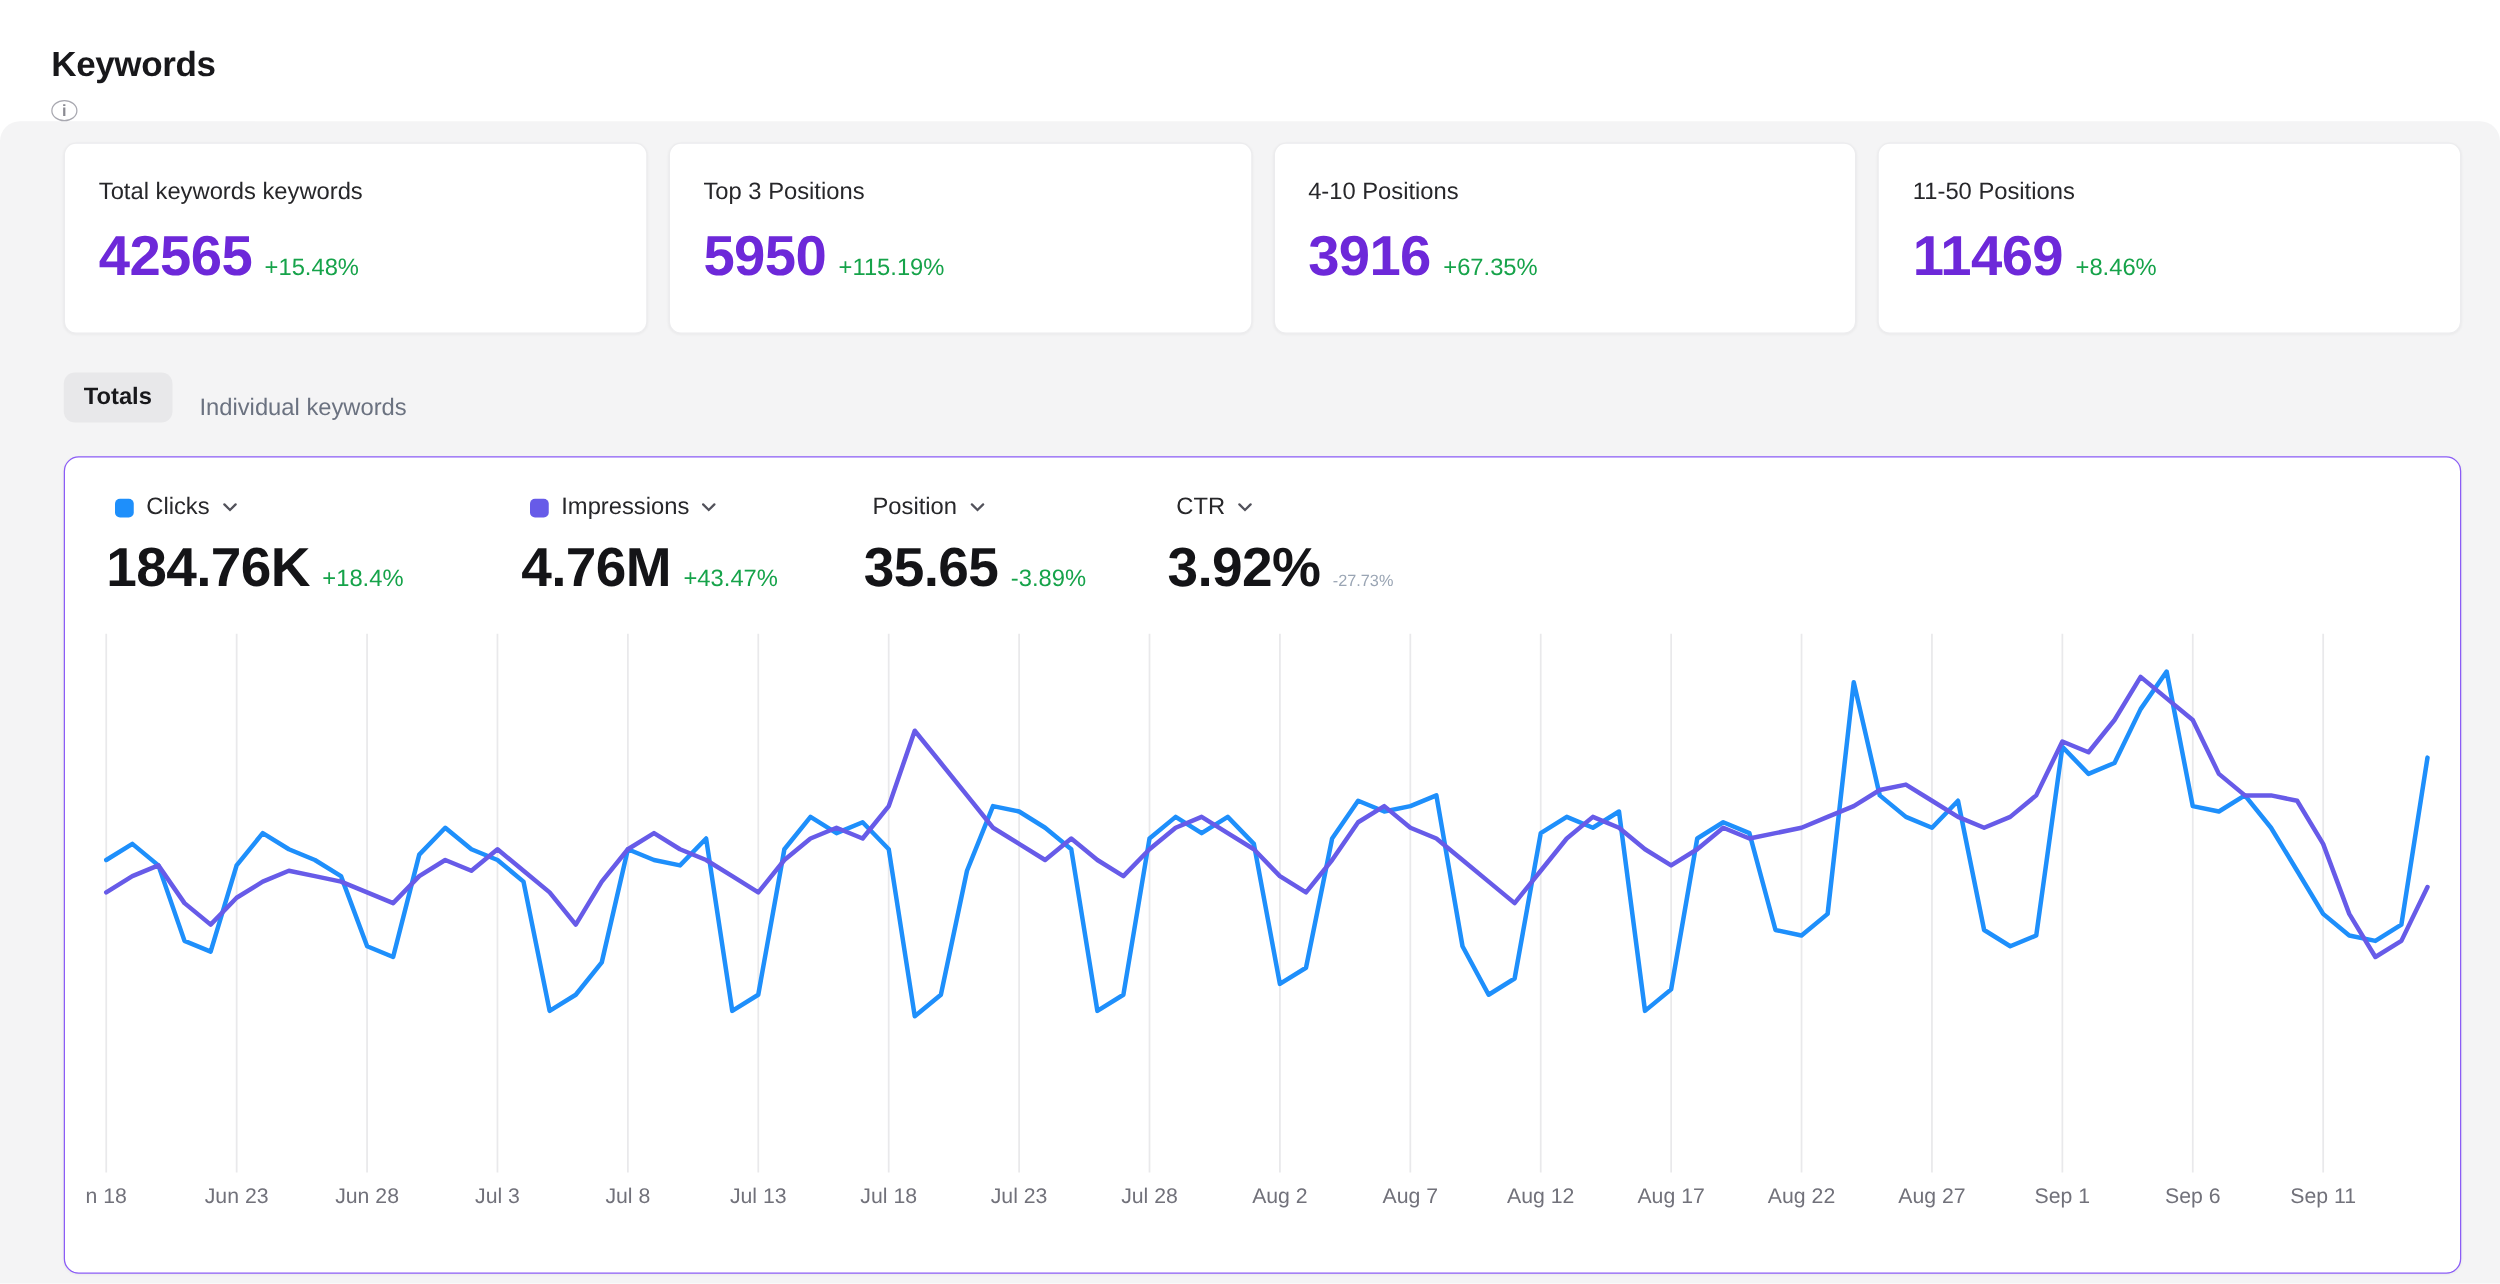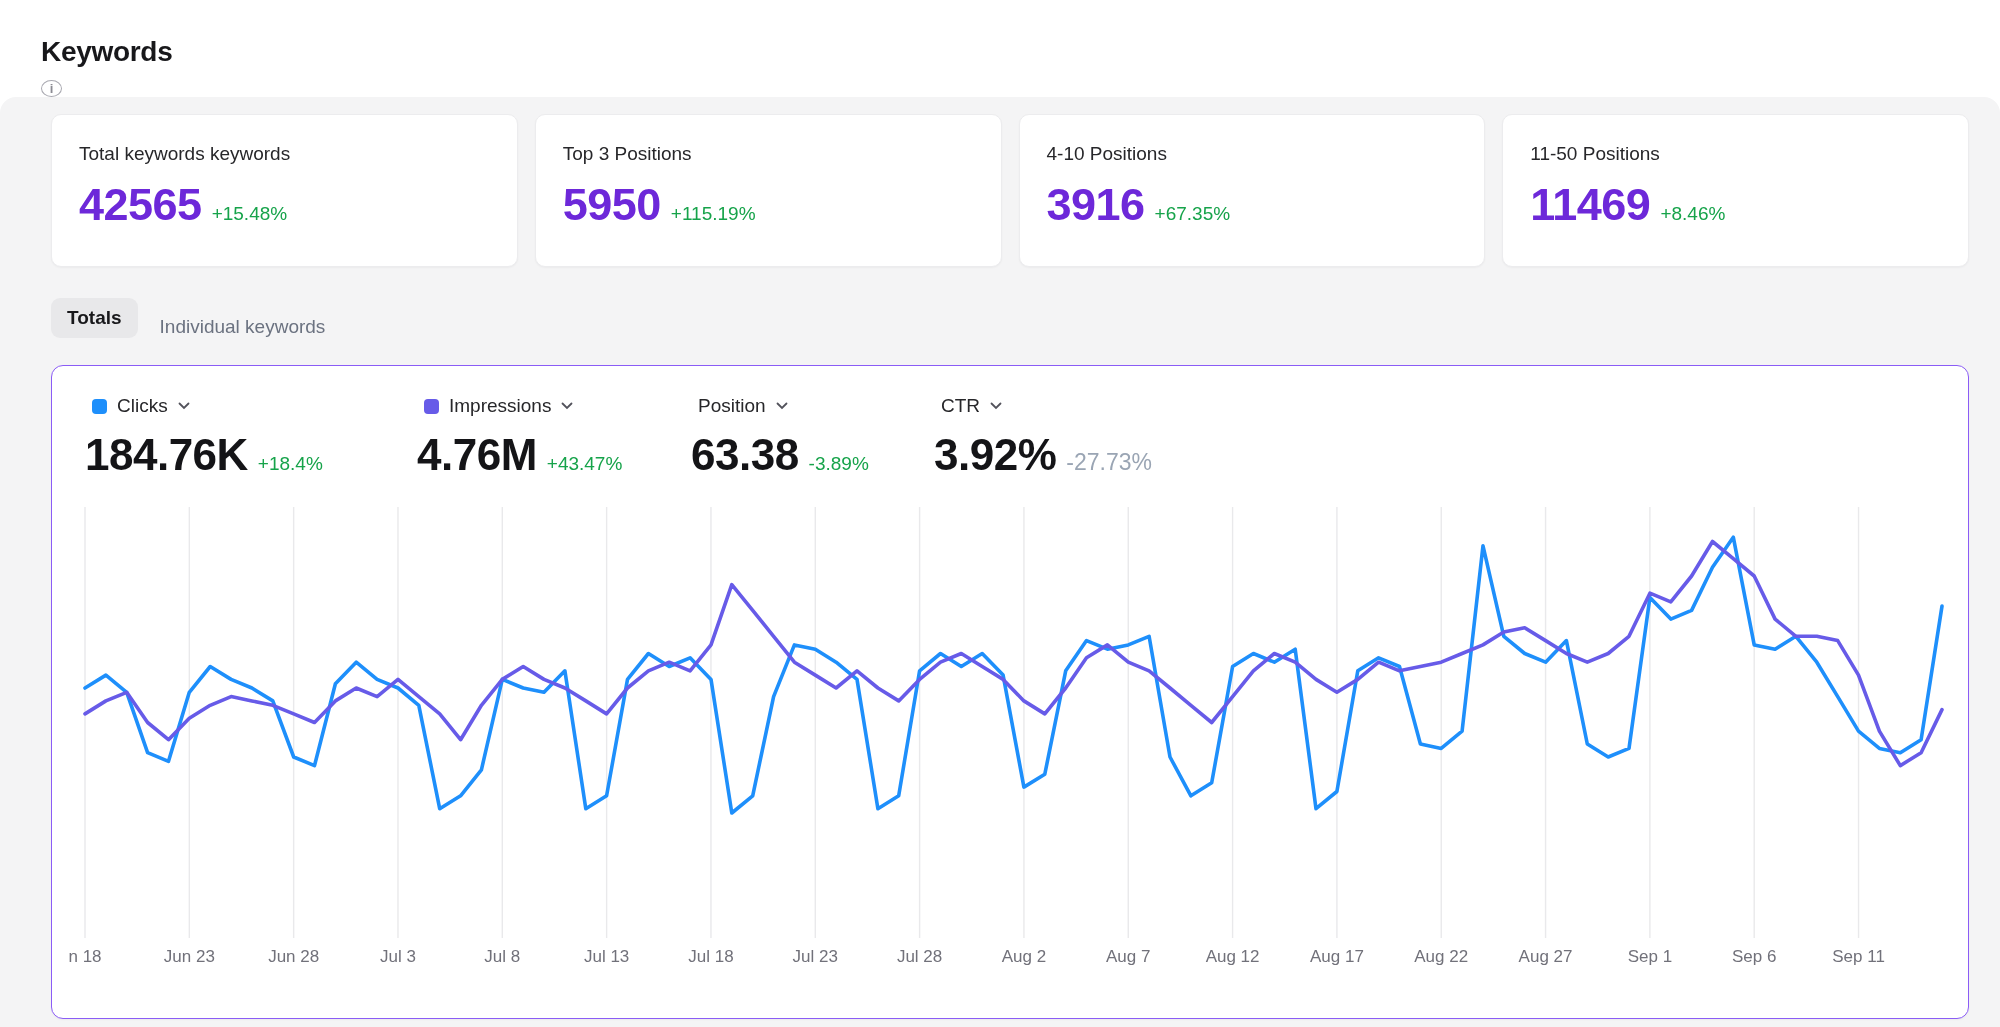--- a/index.html
+++ b/index.html
@@ -18,21 +18,21 @@
            padding:17px 31px 0 51px; }
 
   
   .cards-row { display:grid; grid-template-columns:repeat(4,1fr); gap:17px; }
   .stat-card { background:#fff; border:1px solid #ececee; border-radius:10px;
                box-shadow:0 1px 2px rgba(0,0,0,.04); height:153px; padding:28px 27px; }
   .stat-label { font-size:19px; color:#27272a; }
   .stat-value-row { display:flex; align-items:baseline; gap:10px; margin-top:14px; }
   .stat-value { font-size:45px; font-weight:600; letter-spacing:-.5px; color:#6d28d9;text-align:right; }
   .delta-green { color:#16a34a; font-size:19px; font-weight:500; }
-  .delta-gray  { color:#9aa5b4; font-size:23px; font-weight:500; }
+  .delta-gray  { color:#9aa5b4; font-size:13px; font-weight:500; }
 
   
   .tabs-row { display:flex; align-items:flex-end; gap:22px; margin-top:27px; height:44px; }
   .tab-pill { background:#e8e8ea; border-radius:9px; padding:9px 16px;
               font-size:19px; font-weight:700; color:#18181b; cursor:pointer; }
   .tab-plain { font-size:19px; color:#6b7280; cursor:pointer; }
 
   
   .chart-card { background:#fff; border:1px solid #8b5cf6; border-radius:12px;
                 box-shadow:0 1px 2px rgba(0,0,0,.04); margin-top:27px; height:654px;
@@ -131,21 +131,21 @@
 
   <div class="metric-col">
     <div class="metric-head">
 
       <span class="metric-name">Position</span>
       <svg width="12" height="8">
         <polyline points="1.5,1.5 6,6 10.5,1.5" stroke="#52525b" stroke-width="1.8" fill="none" stroke-linecap="round"></polyline>
       </svg>
     </div>
     <div class="metric-value-row">
-      <span class="metric-value">63.38</span>
+      <span class="metric-value">35.65</span>
       <span class="metric-delta delta-green">-3.89%</span>
     </div>
   </div>
 
   <div class="metric-col">
     <div class="metric-head">
 
       <span class="metric-name">CTR</span>
       <svg width="12" height="8">
         <polyline points="1.5,1.5 6,6 10.5,1.5" stroke="#52525b" stroke-width="1.8" fill="none" stroke-linecap="round"></polyline>

